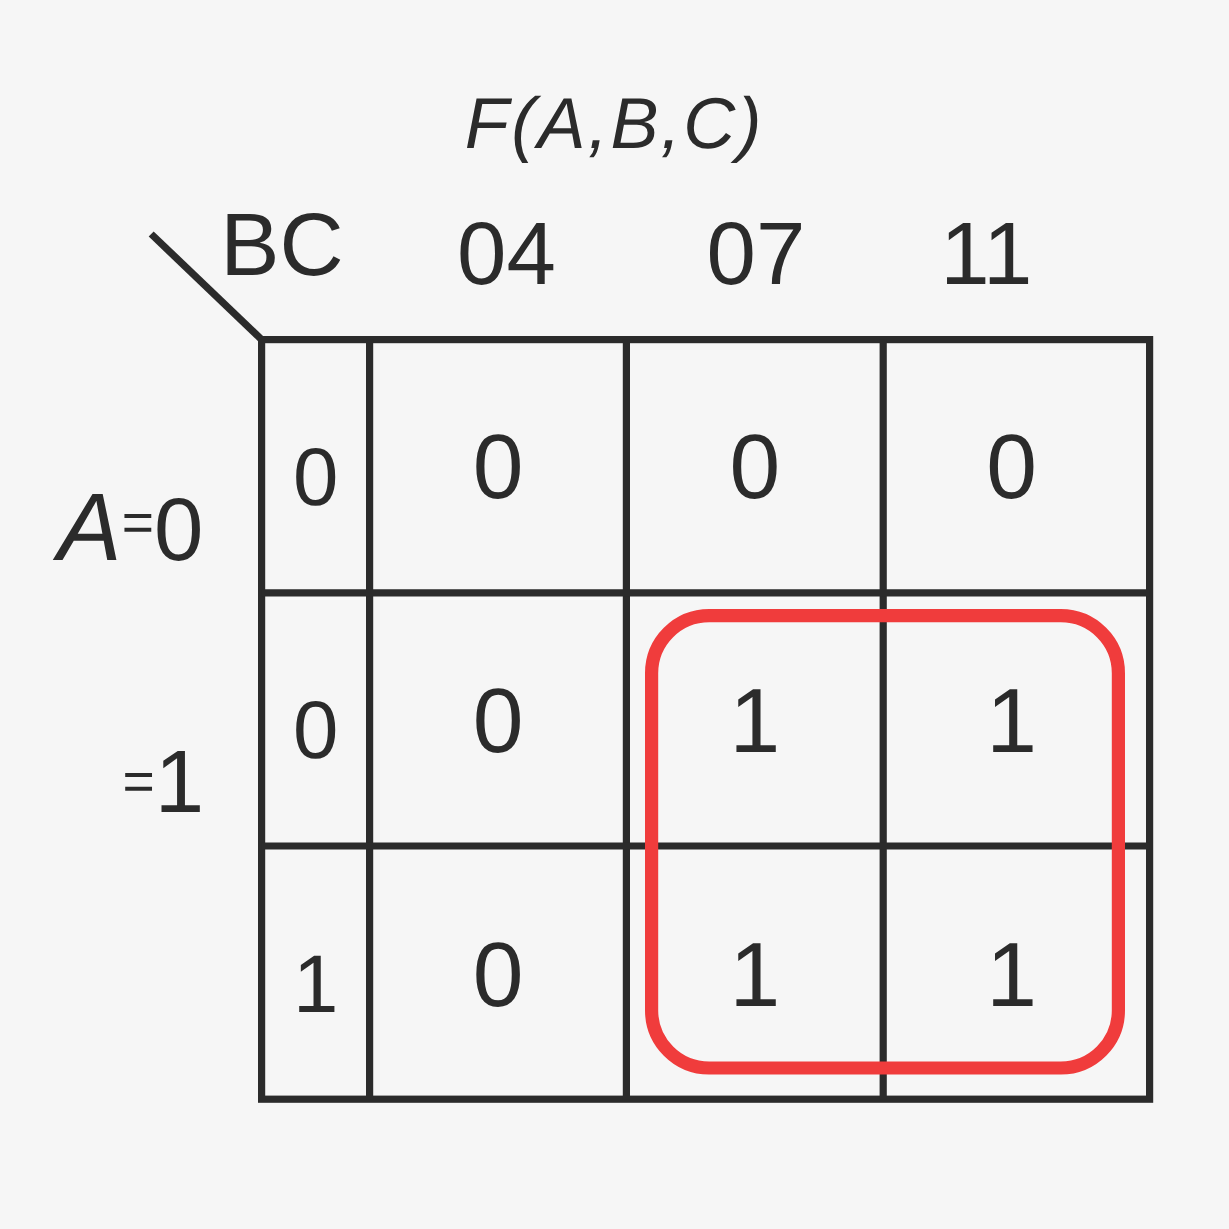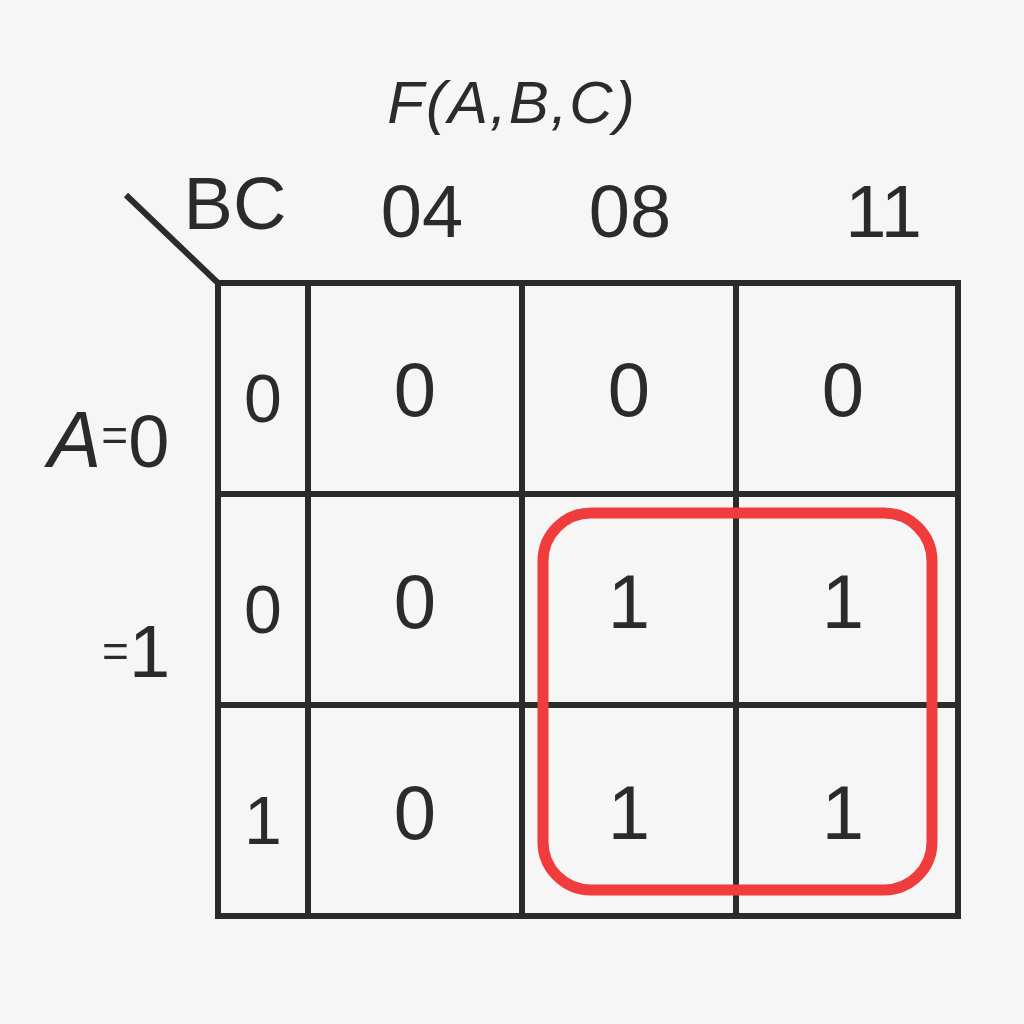--- a/index.html
+++ b/index.html
@@ -23,22 +23,22 @@
   <line x1="308" y1="283" x2="308" y2="916" stroke="#2b2b2b" stroke-width="6"></line>
   <line x1="522" y1="283" x2="522" y2="916" stroke="#2b2b2b" stroke-width="6"></line>
   <line x1="736" y1="283" x2="736" y2="916" stroke="#2b2b2b" stroke-width="6"></line>
   <line x1="218" y1="494" x2="958" y2="494" stroke="#2b2b2b" stroke-width="6"></line>
   <line x1="218" y1="705" x2="958" y2="705" stroke="#2b2b2b" stroke-width="6"></line>
   <rect x="543" y="513" width="389" height="377" rx="48" ry="48" fill="none" stroke="#f03c3c" stroke-width="11"></rect>
 </svg>
 
 <div class="abs hdr" style="left:180px; top:164px; width:110px; text-align:center;">BC</div>
 <div class="abs hdr" style="left:322px; top:172px; width:200px;">04</div>
-<div class="abs hdr" style="left:530px; top:172px; width:200px;">08</div>
-<div class="abs hdr" style="left:722px; top:172px; width:200px;text-align:right;">11</div>
+<div class="abs hdr" style="left:530px; top:172px; width:200px;">07</div>
+<div class="abs hdr" style="left:722px; top:172px; width:200px;">11</div>
 
 <div class="abs rowlbl" style="left:48px; top:364px;">
   <span style="font-style:italic; font-size:80px;">A</span><span style="font-size:46px; position:relative; top:-16px;">=</span><span>0</span>
 </div>
 <div class="abs rowlbl" style="left:102px; top:576px;">
   <span style="font-size:46px; position:relative; top:-10px;">=</span><span>1</span>
 </div>
 
 <div class="abs cell" style="left:218px; top:358px; width:90px; font-size:68px;">0</div>
 <div class="abs cell" style="left:218px; top:569px; width:90px; font-size:68px;">0</div>

